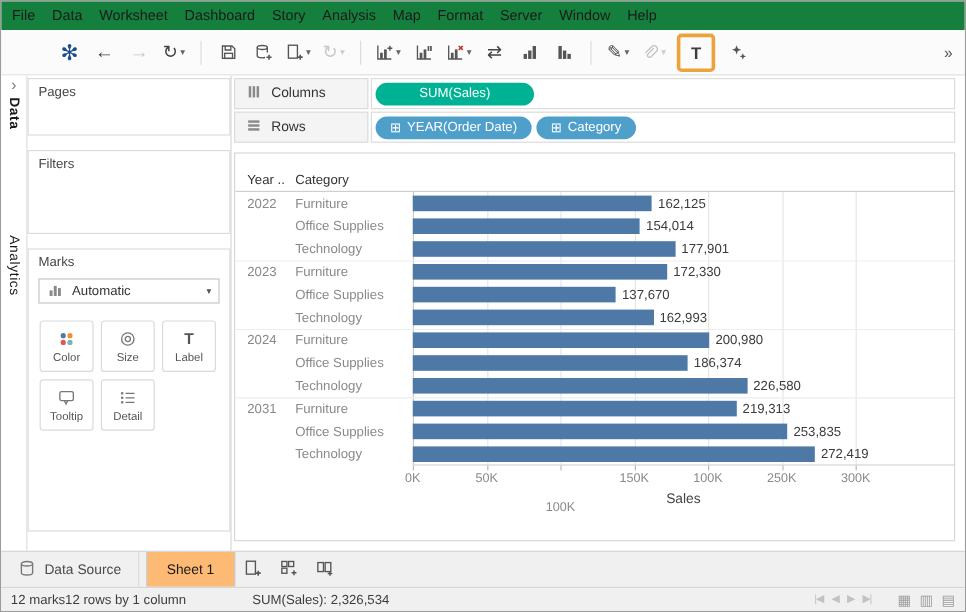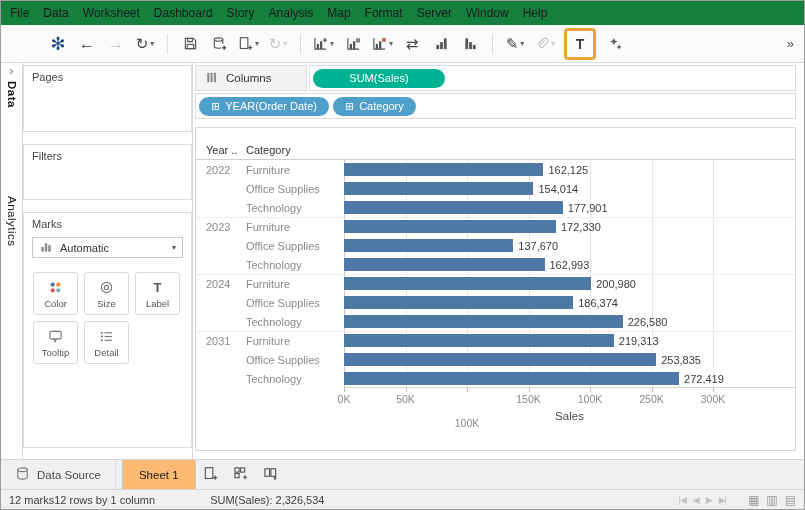--- a/index.html
+++ b/index.html
@@ -24,22 +24,22 @@
   .tb-overflow{color:#555;font-size:13px;padding:0 2px}
   
   .main{flex:1;display:flex;min-height:0;background:#fff}
   .side-strip{width:22px;border-right:1px solid #d8d8d8;display:flex;flex-direction:column;align-items:center;padding-top:2px;background:#fff}
   .expand-chevron{font-size:13px;color:#777;height:13px;line-height:11px}
   .vtab{writing-mode:vertical-rl;font-size:11.5px;color:#1a1a1a;letter-spacing:.5px}
   .vtab-data{font-weight:bold;margin-top:3px}
   .vtab-analytics{margin-top:88px}
   .left-panel{width:170px;border-right:1px solid #d8d8d8;padding-top:2px;display:flex;flex-direction:column;gap:12px;background:#fff}
   .card{border:1px solid #dcdcdc}
-  .pages-card{height:67px}
-  .filters-card{height:56px}
+  .pages-card{height:48px}
+  .filters-card{height:70px}
   .marks-card{height:236px}
   .card-label{font-size:11px;color:#454545;padding:5px 8px}
   .mark-type-dropdown{margin:2px 8px 8px;height:21px;border:1px solid #c6c6c6;background:#fff;display:flex;align-items:center;padding:0 6px;gap:6px;font-size:11px;color:#333}
   .mt-caret{margin-left:auto;font-size:8px;color:#555}
   .marks-grid{display:flex;flex-wrap:wrap;gap:6px;padding:6px 9px}
   .mark-btn{width:45px;height:43px;border:1px solid #dadada;border-radius:3px;background:#fff;display:flex;flex-direction:column;align-items:center;justify-content:center;gap:2px}
   .mark-btn .mic{height:17px;display:flex;align-items:center;justify-content:center;font-weight:bold;font-size:13px;color:#555}
   .mark-btn .lbl{font-size:9.5px;color:#555}
   
   .content{flex:1;display:flex;flex-direction:column;padding:2px 8px 0 2px;min-width:0}
@@ -318,20 +318,28 @@
               </svg></span>
           <span>Columns</span>
         </div>
         <div class="shelf" id="columns-shelf">
             <div class="pill measure" style="background: rgb(0, 178, 148);">
               <span>SUM(Sales)</span>
             </div>
           </div>
       </div>
       <div class="shelf-row">
+        <div class="shelf-label">
+          <span class="shelf-icon" id="rows-shelf-icon"><svg width="15" height="15" viewBox="0 0 16 16" fill="none" stroke="#555" stroke-width="1.2">
+                <rect x="3" y="3.5" width="10" height="2.2" fill="#8a8a8a" stroke="none"></rect>
+                <rect x="3" y="7" width="10" height="2.2" fill="#8a8a8a" stroke="none"></rect>
+                <rect x="3" y="10.5" width="10" height="2.2" fill="#8a8a8a" stroke="none"></rect>
+              </svg></span>
+          <span>Rows</span>
+        </div>
         <div class="shelf" id="rows-shelf">
             <div class="pill dimension" style="background: rgb(79, 159, 203);">
               <span class="pill-exp">⊞</span>
               <span>YEAR(Order Date)</span>
             </div>
             <div class="pill dimension" style="background: rgb(79, 159, 203);">
               <span class="pill-exp">⊞</span>
               <span>Category</span>
             </div>
           </div>

